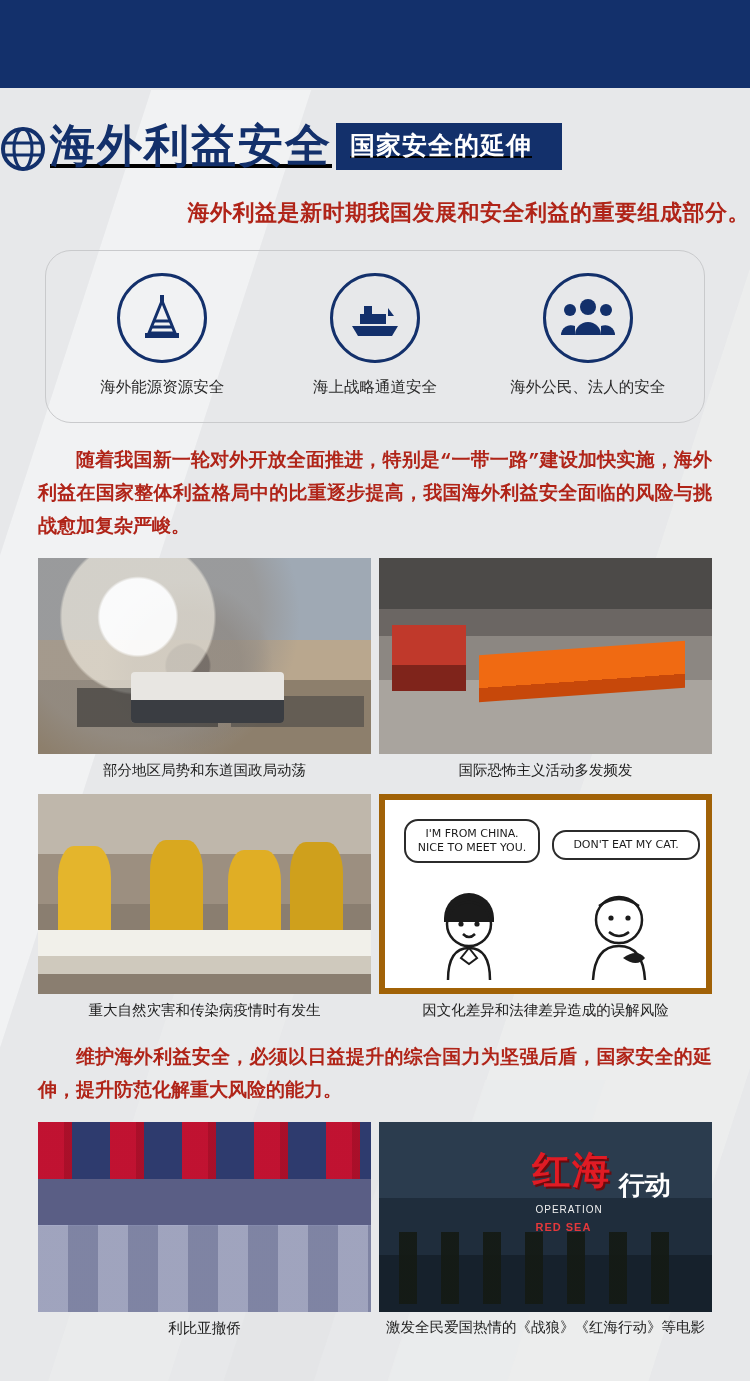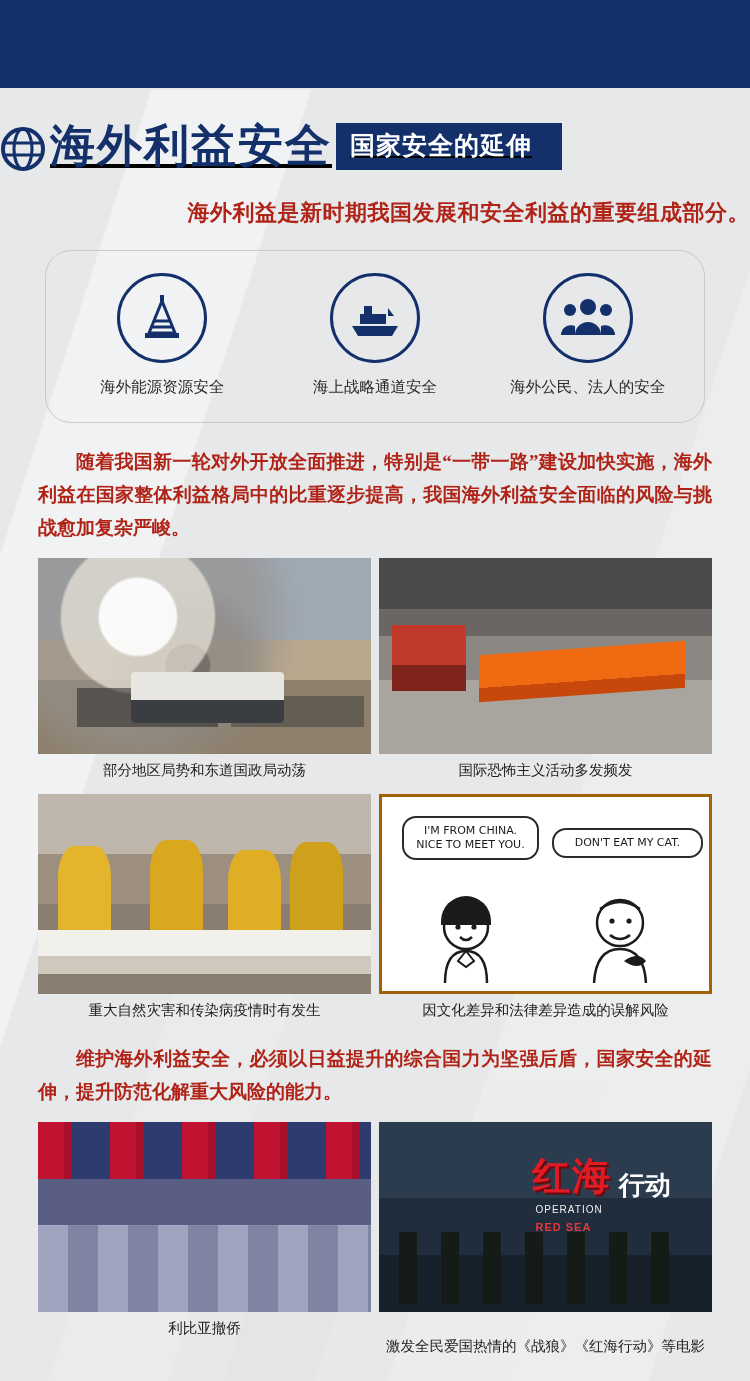--- a/index.html
+++ b/index.html
@@ -122,21 +122,21 @@
 
   
   .para {
     color: #b02418;
     font-size: 19px;
     font-weight: bold;
     line-height: 33px;
     margin: 22px 38px 0 38px;
     text-align: justify;
     text-indent: 38px;
-    font-family: Liberation Serif, serif;
+    font-family: Liberation Mono, monospace;
   }
 
   
   .grid {
     display: flex;
     justify-content: space-between;
     margin: 14px 38px 0 38px;
   }
   .cell { width: 333px; }
   .photo {
@@ -209,21 +209,21 @@
   .p-hazmat:after {
     content:"";
     position:absolute; left:0; bottom:10%;
     width:100%; height:22%;
     background: linear-gradient(180deg,#f1f0ea 0 60%, #cfc9bd 60% 100%);
   }
 
   
   .p-cartoon {
     background: #ffffff;
-    border: 3px solid #a16207;
+    border: 6px solid #a16207;
     box-sizing: border-box;
   }
   .bubble {
     position: absolute;
     border: 2px solid #2b2b2b;
     border-radius: 14px;
     background: #fff;
     font-family: "DejaVu Sans", "Liberation Sans", sans-serif;
     font-size: 11px;
     line-height: 14px;
@@ -265,21 +265,20 @@
   .poster-title {
     position:absolute;
     left: 46%;
     top: 12%;
     color: #e01b24;
     font-size: 38px;
     font-weight: bold;
     font-family: Liberation Mono, monospace;
     text-shadow: 2px 2px 0 #6b0a0d;
     letter-spacing: 2px;
-    margin-top: 6px;
   }
   .poster-sub {
     position:absolute;
     left: 47%;
     top: 43%;
     color: #f0f0f0;
     font-size: 10px;
     letter-spacing: 1px;
     font-family: "Liberation Sans", sans-serif;
   }
@@ -303,21 +302,21 @@
     font-family: "DejaVu Sans", "Liberation Sans", sans-serif;
   }
   .poster-soldiers {
     position:absolute;
     left: 6%;
     bottom: 4%;
     width: 88%;
     height: 38%;
     background: repeating-linear-gradient(90deg, rgba(20,26,20,.92) 0 18px, rgba(20,26,20,0) 18px 42px);
   }
-  .cap-2line { line-height: 19px; margin-top: 19px; }
+  .cap-2line { line-height: 19px; }
 
   .bottom-spacer { height: 40px; }
 </style>
 </head>
 <body>
 
 <div class="page">
 
   <div class="bg-shape s1"></div>
   <div class="bg-shape s2"></div>

